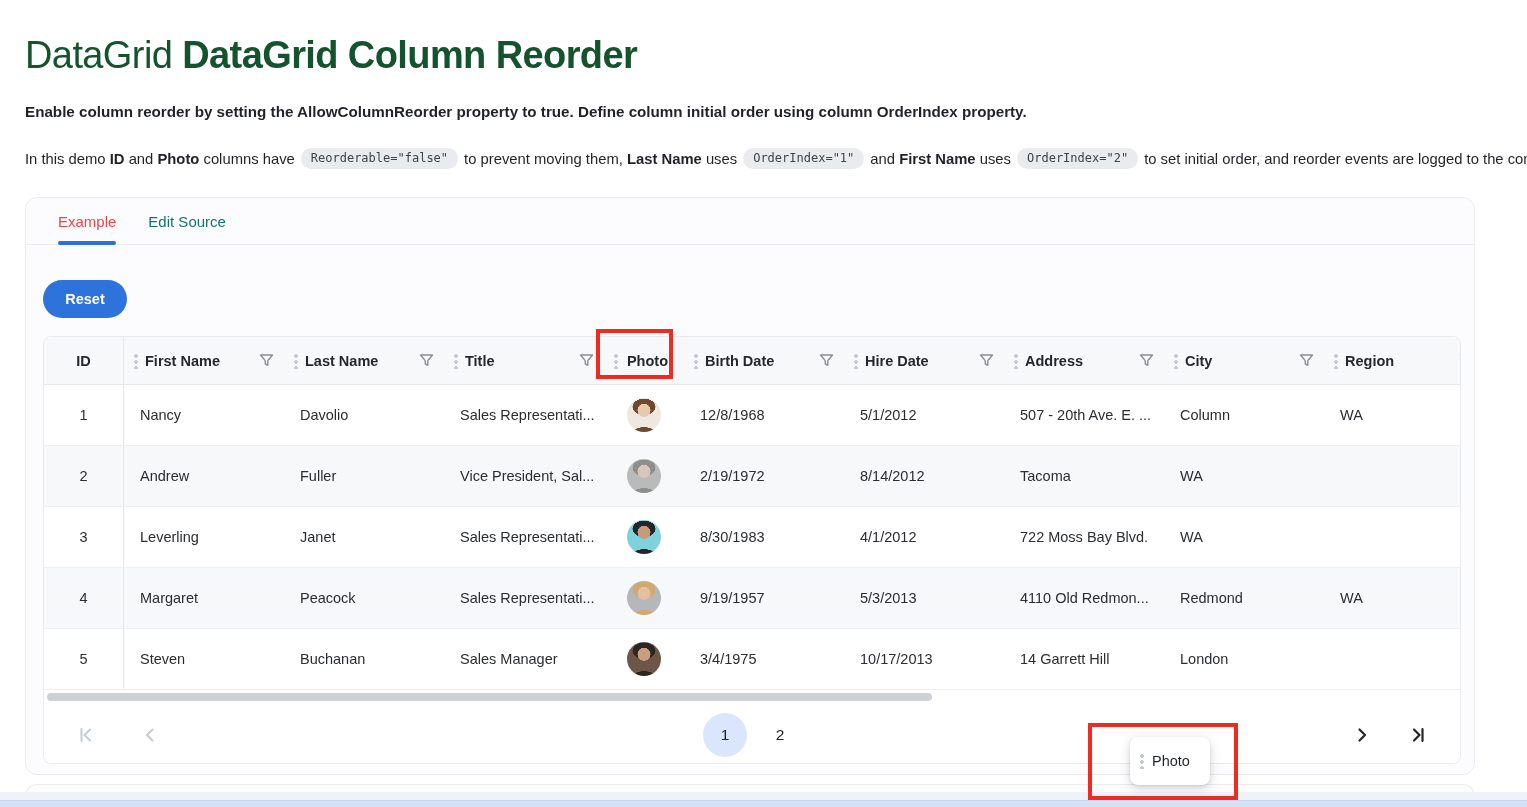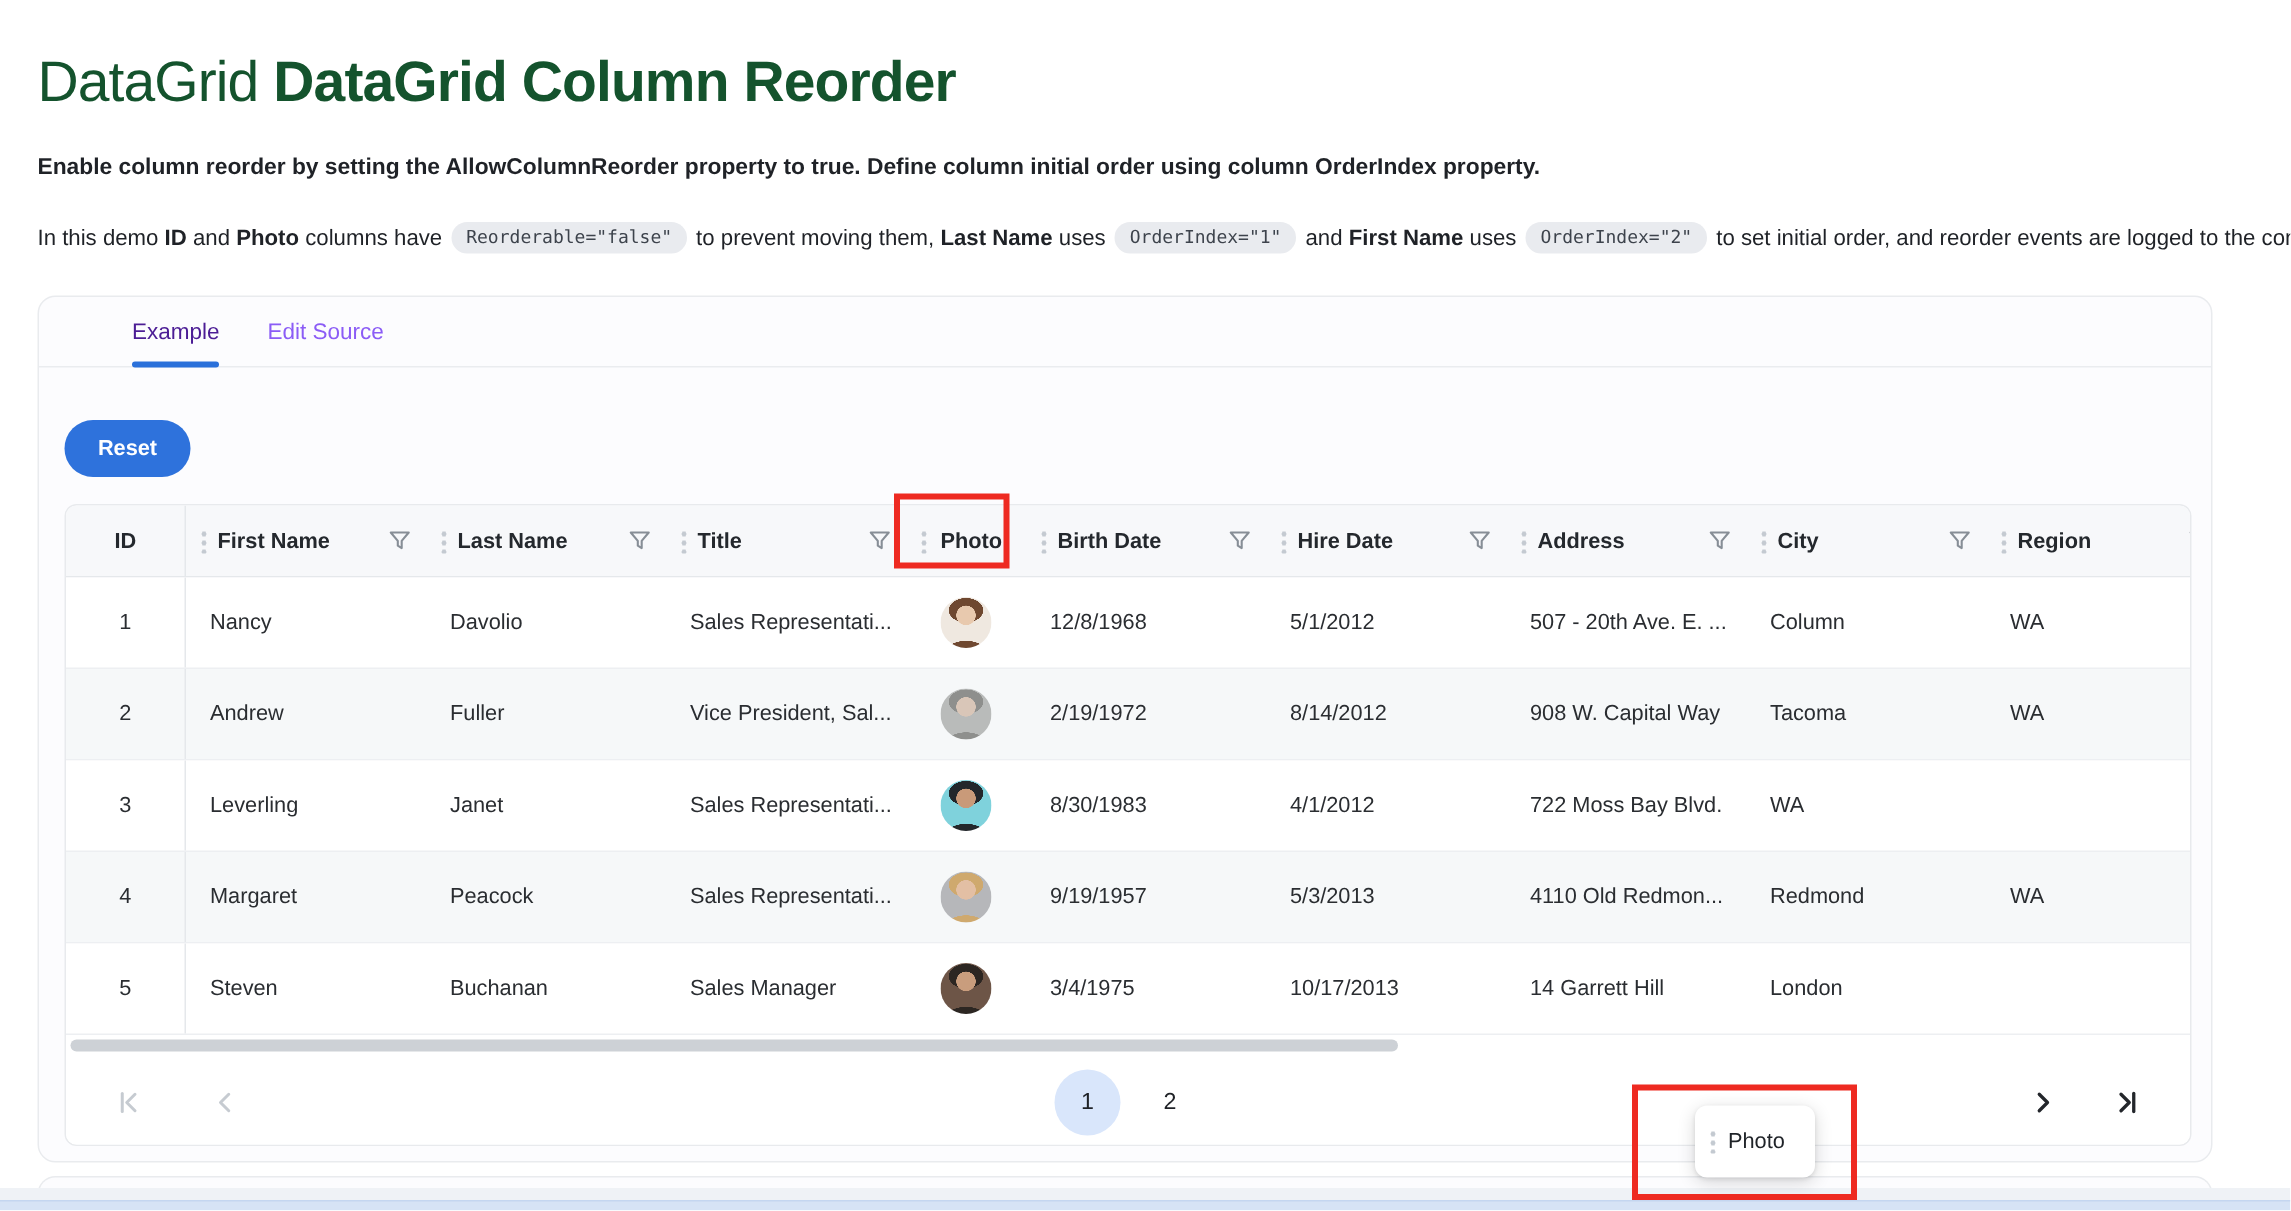--- a/index.html
+++ b/index.html
@@ -14,22 +14,22 @@
   .note { position:absolute; left:25px; top:148px; font-size:14.8px; color:#1f2227; display:flex; align-items:center; white-space:pre; }
   .note b { font-weight:700; }
   .code-chip { display:inline-block; background:#e9ebef; border-radius:11px; padding:3px 10px 4px; margin:0 6px;
     font-family:"DejaVu Sans Mono","Liberation Mono",monospace; font-size:12px; color:#3d434c; }
 
   
   .card { position:absolute; left:25px; top:197px; width:1450px; height:578px; background:#fcfcfe;
     border:1px solid #e9ebee; border-radius:12px; }
   .tabbar { position:relative; height:47px; border-bottom:1px solid #eaecef; display:flex; align-items:center; padding-left:32px; }
   .tab { position:relative; height:100%; display:flex; align-items:center; font-size:15px; font-weight:500; cursor:pointer; margin-right:32px; }
-  .tab.active { color:#4c1d95;margin-left:30px; }
-  .tab.plain { color:#8b5cf6; }
+  .tab.active { color:#ef4444; }
+  .tab.plain { color:#0f766e; }
   .tab .underline { position:absolute; left:0; right:0; bottom:-1px; height:4px; border-radius:3px; background:#2a70da; }
 
   .reset-btn { position:absolute; left:17px; top:82px; width:84px; height:38px; border:none; border-radius:19px;
     background:#2e72dc; color:#fff; font-family:inherit; font-size:14.5px; font-weight:700; cursor:pointer; }
 
   
   .grid { position:absolute; left:17px; top:138px; width:1418px; height:428px; background:#fff;
     border:1px solid #e8eaed; border-radius:8px; overflow:hidden; }
   .hrow { display:flex; height:48px; background:#f7f8fa; border-bottom:1px solid #e5e8eb; }
   .th { display:flex; align-items:center; font-size:14.5px; font-weight:700; color:#24282d; padding:0 10px; flex:none; }
@@ -211,21 +211,20 @@
       <div class="trow stripe">
         <div class="td c-id">2</div>
         <div class="td">Andrew</div>
         <div class="td">Fuller</div>
         <div class="td">Vice President, Sal...</div>
         <div class="td c-photo">
             <span class="avatar" style="--av-bg: #b9bbba; --av-hair: #8e8f8d; --av-skin: #d9c6b8;"></span>
           </div>
         <div class="td">2/19/1972</div>
         <div class="td">8/14/2012</div>
-        <div class="td">908 W. Capital Way</div>
         <div class="td">Tacoma</div>
         <div class="td">WA</div>
       </div>
 
       <div class="trow">
         <div class="td c-id">3</div>
         <div class="td">Leverling</div>
         <div class="td">Janet</div>
         <div class="td">Sales Representati...</div>
         <div class="td c-photo">

